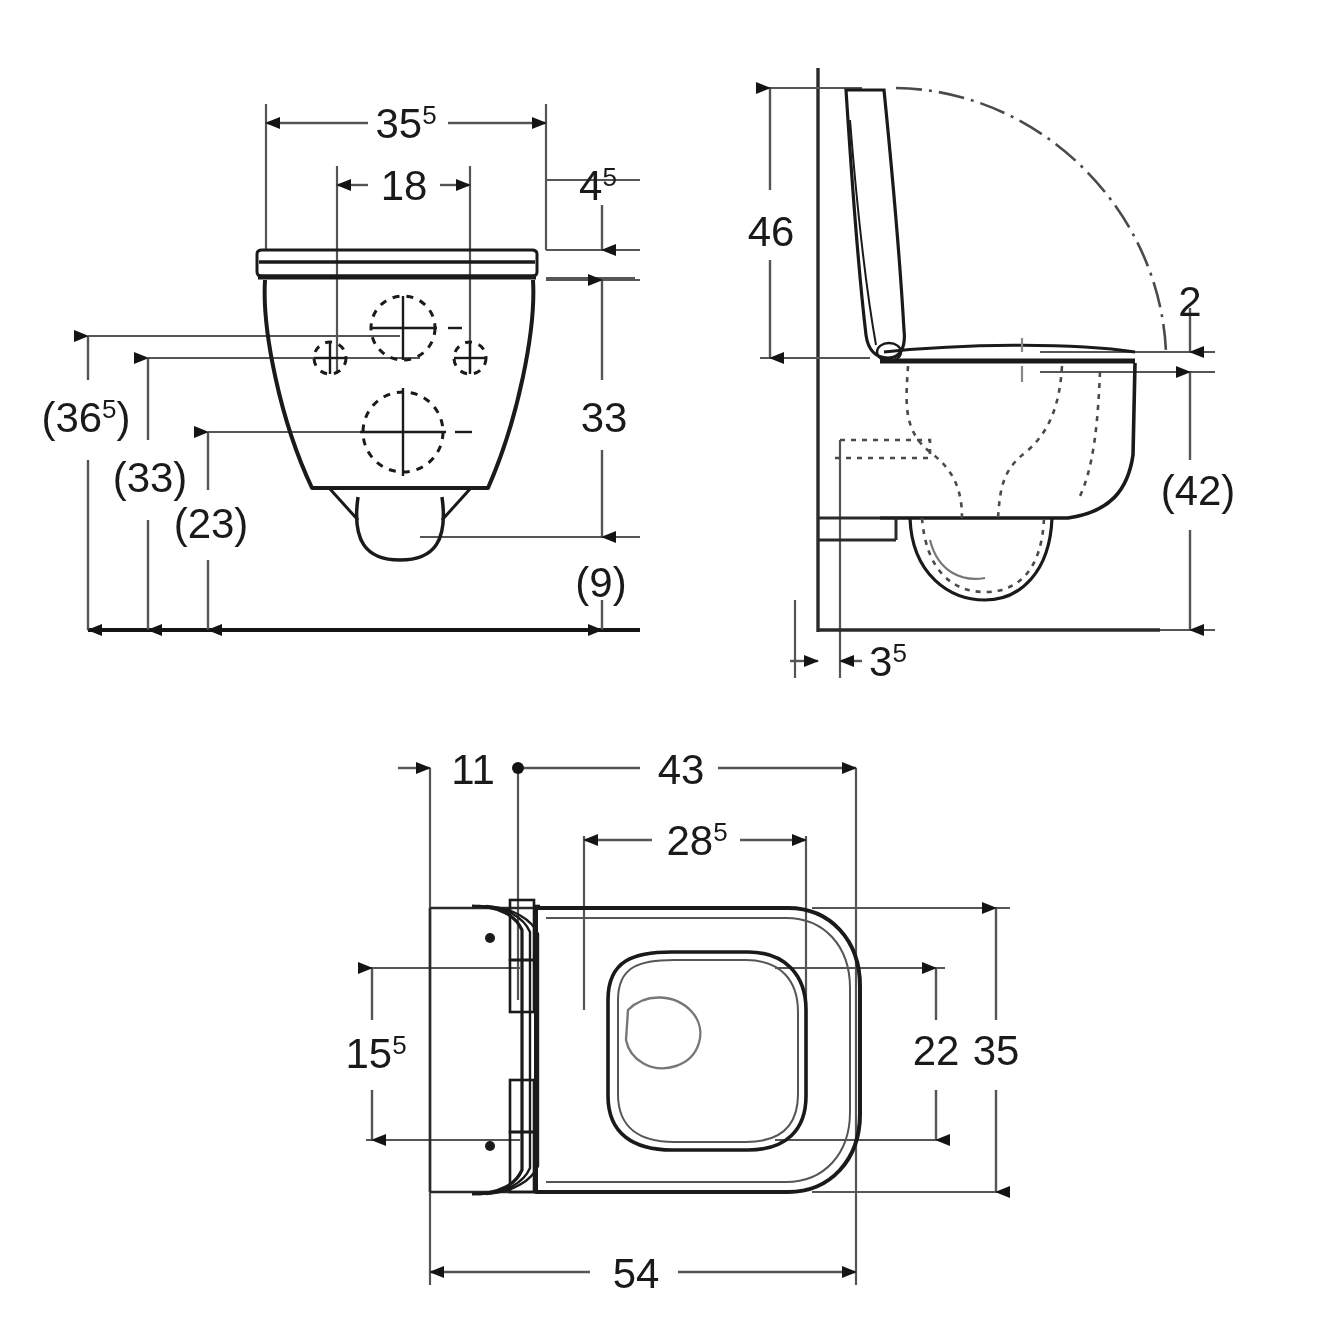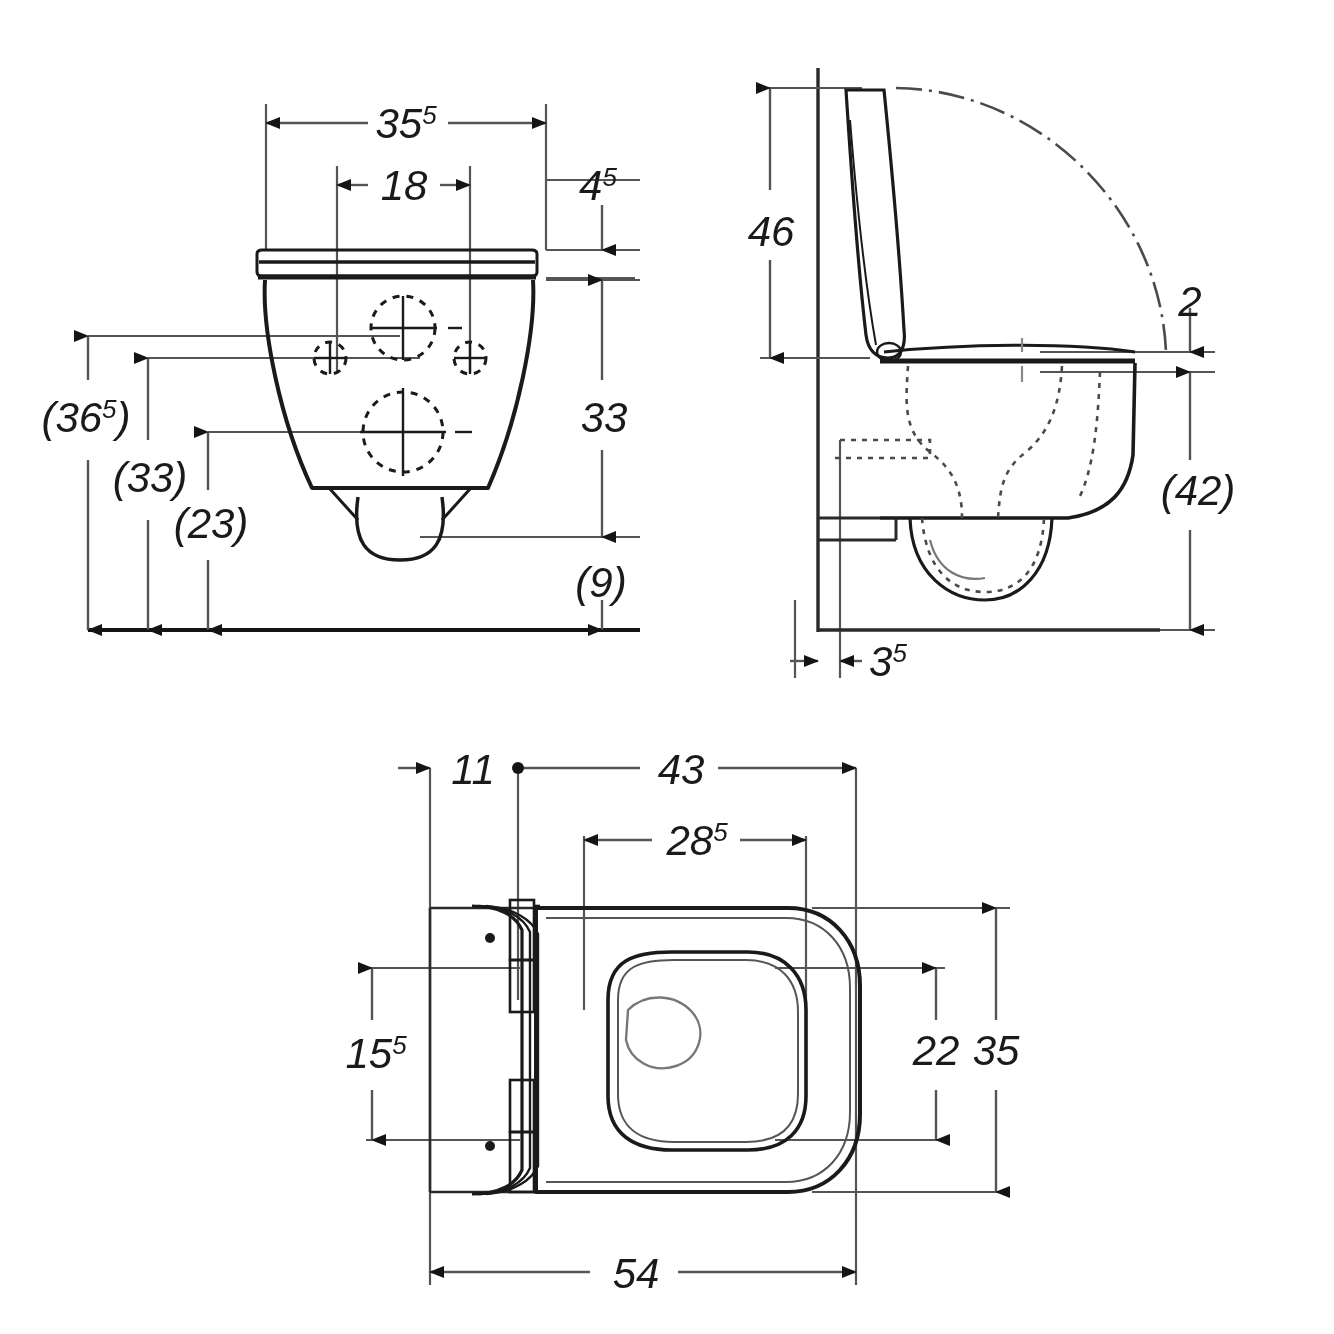--- a/index.html
+++ b/index.html
@@ -1,17 +1,17 @@
 <!DOCTYPE html>
 <html><head>
 <meta charset="utf-8">
 <style>
   html,body{margin:0;padding:0;background:#ffffff;}
   body{font-family:"Liberation Sans", sans-serif;}
-  #sheet{position:relative;width:1334px;height:1334px;background:#ffffff;overflow:hidden;font-style:italic;}
+  #sheet{position:relative;width:1334px;height:1334px;background:#ffffff;overflow:hidden;}
   svg{display:block;}
   .dimtext{font-family:"Liberation Sans", sans-serif;font-size:42px;fill:#1a1a1a;}
   .dimsup{font-family:"Liberation Sans", sans-serif;font-size:26px;fill:#1a1a1a;}
   text{user-select:none;}
 </style>
 </head>
 <body>
 
 <div id="sheet">
 

